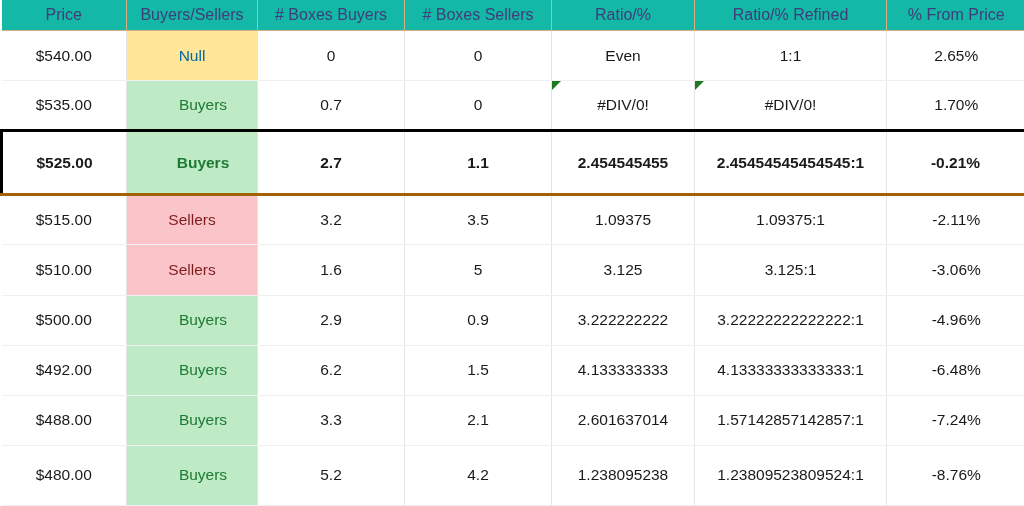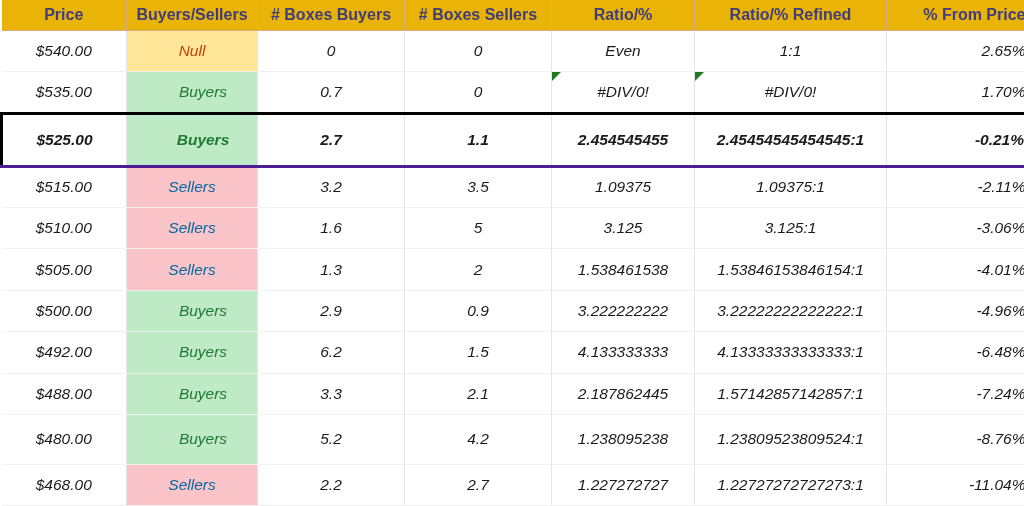--- a/index.html
+++ b/index.html
@@ -35,48 +35,48 @@
     text-align: center;
     vertical-align: middle;
     font-size: 15.5px;
     color: #1a1a1a;
     border-right: 1px solid #e4e4e4;
     border-bottom: 1px solid #f0f0f0;
     white-space: nowrap;
     overflow: hidden;
     position: relative;
   }
-  td:last-child, th:last-child { border-right: none; text-align: right; }
+  td:last-child, th:last-child { border-right: none; }
 
   thead th {
-    background: #eab308;
+    background: #14b8a6;
     color: #3f3d7a;
-    font-weight: bold;
+    font-weight: normal;
     font-size: 16px;
     height: 30px;
     border-right: 1px solid #d9ad84;
     border-bottom: 1px solid #d9ad84;
   }
 
-  tbody tr { height: 25px; font-style: italic; }
+  tbody tr { height: 25px; }
 
   
   .bg-buyers  { background: #bfeac6; }
   .bg-sellers { background: #fac4c9; }
   .bg-null    { background: #ffe699; }
 
   .tx-buyers  { color: #1e7a32; padding-left: 22px; }
-  .tx-sellers { color: #0369a1; }
-  .tx-null    { color: #c2410c; }
+  .tx-sellers { color: #7f1d1d; }
+  .tx-null    { color: #0369a1; }
 
   
   tr.highlight td {
     font-weight: bold;
     border-top: 3px solid #000000;
-    border-bottom: 3px solid #4c1d95;
+    border-bottom: 3px solid #a16207;
     height: 29px;
   }
   tr.highlight td:first-child { border-left: 3px solid #000000; }
   tr.highlight td:last-child  { border-right: 3px solid #000000; }
 
   
   .comment-flag {
     position: absolute;
     top: 0;
     left: 0;
@@ -153,29 +153,20 @@
       <tr>
         <td><span>$510.00</span></td>
         <td class="bg-sellers tx-sellers"><span>Sellers</span></td>
         <td><span>1.6</span></td>
         <td><span>5</span></td>
         <td><span>3.125</span></td>
         <td><span>3.125:1</span></td>
         <td><span>-3.06%</span></td>
       </tr>
       <tr>
-        <td><span>$505.00</span></td>
-        <td class="bg-sellers tx-sellers"><span>Sellers</span></td>
-        <td><span>1.3</span></td>
-        <td><span>2</span></td>
-        <td><span>1.538461538</span></td>
-        <td><span>1.53846153846154:1</span></td>
-        <td><span>-4.01%</span></td>
-      </tr>
-      <tr>
         <td><span>$500.00</span></td>
         <td class="bg-buyers tx-buyers"><span>Buyers</span></td>
         <td><span>2.9</span></td>
         <td><span>0.9</span></td>
         <td><span>3.222222222</span></td>
         <td><span>3.22222222222222:1</span></td>
         <td><span>-4.96%</span></td>
       </tr>
       <tr>
         <td><span>$492.00</span></td>
@@ -184,36 +175,27 @@
         <td><span>1.5</span></td>
         <td><span>4.133333333</span></td>
         <td><span>4.13333333333333:1</span></td>
         <td><span>-6.48%</span></td>
       </tr>
       <tr>
         <td><span>$488.00</span></td>
         <td class="bg-buyers tx-buyers"><span>Buyers</span></td>
         <td><span>3.3</span></td>
         <td><span>2.1</span></td>
-        <td><span>2.187862445</span></td>
+        <td><span>2.601637014</span></td>
         <td><span>1.57142857142857:1</span></td>
         <td><span>-7.24%</span></td>
       </tr>
       <tr class="tall">
         <td><span>$480.00</span></td>
         <td class="bg-buyers tx-buyers"><span>Buyers</span></td>
         <td><span>5.2</span></td>
         <td><span>4.2</span></td>
         <td><span>1.238095238</span></td>
         <td><span>1.23809523809524:1</span></td>
         <td><span>-8.76%</span></td>
       </tr>
-      <tr>
-        <td><span>$468.00</span></td>
-        <td class="bg-sellers tx-sellers"><span>Sellers</span></td>
-        <td><span>2.2</span></td>
-        <td><span>2.7</span></td>
-        <td><span>1.227272727</span></td>
-        <td><span>1.22727272727273:1</span></td>
-        <td><span>-11.04%</span></td>
-      </tr>
     </tbody>
 </table>
 
 </body></html>

